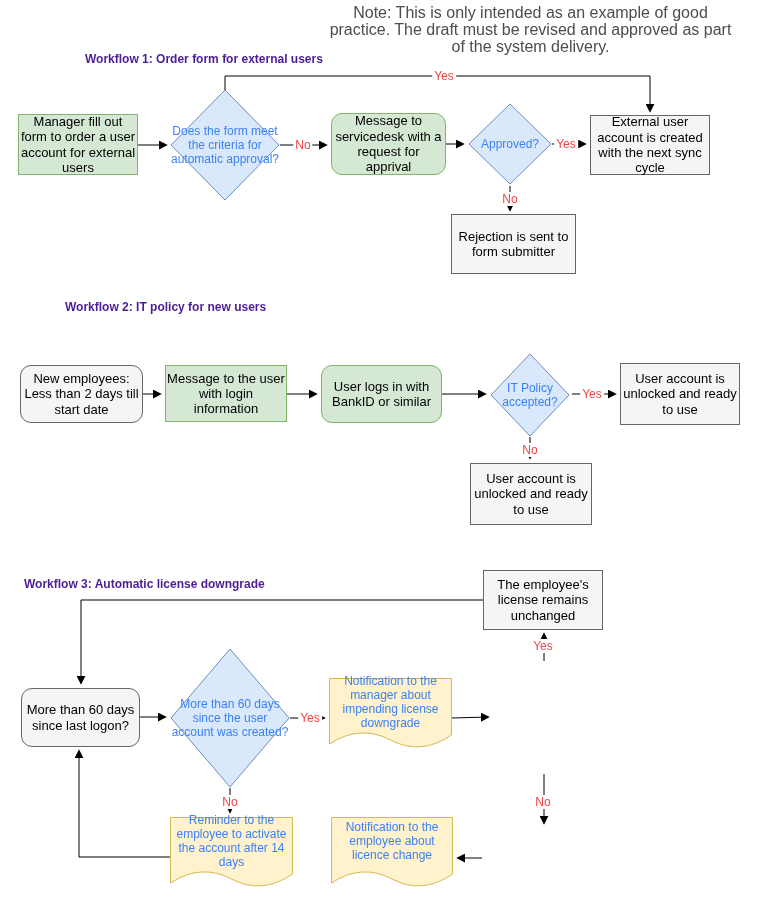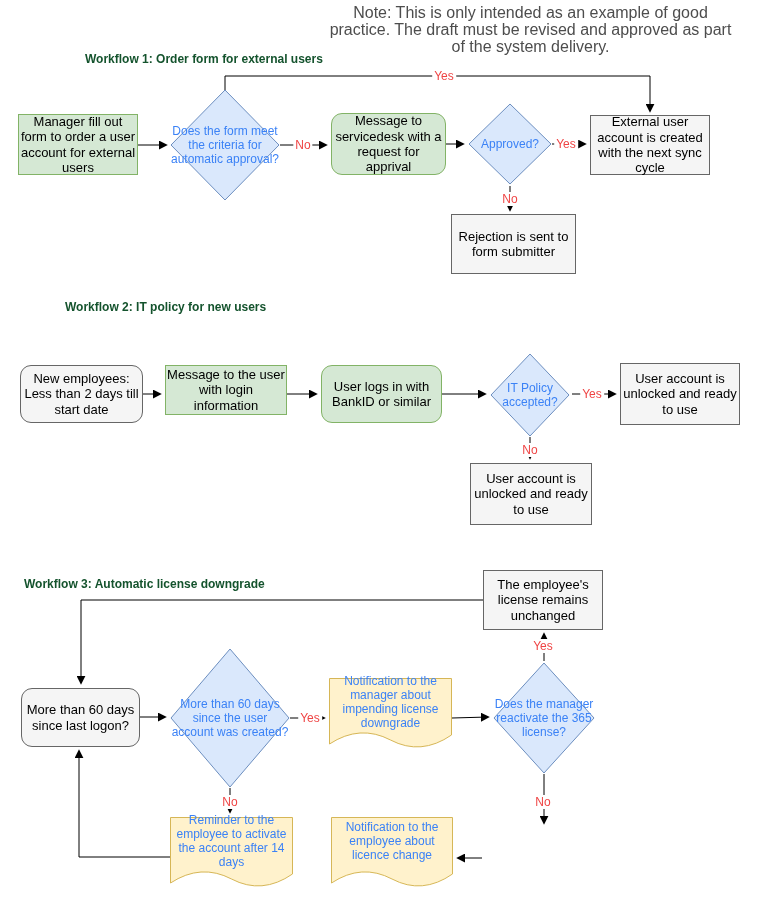--- a/index.html
+++ b/index.html
@@ -6,21 +6,21 @@
   #canvas{
     position:relative;width:780px;height:899px;background:#ffffff;overflow:hidden;
     font-family:"Liberation Sans",sans-serif;
   }
   #edges{position:absolute;left:0;top:0;z-index:0;}
   .edge{stroke:#000;stroke-width:1;fill:none;}
   .note{
     position:absolute;left:278px;top:4px;width:505px;text-align:center;
     font-size:16px;line-height:17px;color:#4d4d4d;z-index:1;
   }
-  .wf-title{position:absolute;font-size:12px;font-weight:bold;color:#14532d;z-index:1;white-space:nowrap;}
+  .wf-title{position:absolute;font-size:12px;font-weight:bold;color:#4c1d95;z-index:1;white-space:nowrap;}
   .node{
     position:absolute;box-sizing:border-box;display:flex;align-items:center;justify-content:center;
     text-align:center;font-size:13px;line-height:1.18;color:#000;padding:2px 1px;
     background:#f5f5f5;border:1px solid #666666;z-index:2;
   }
   .node.green{background:#d5e8d4;border-color:#82b366;}
   .node.rounded{border-radius:11px;}
   .shape{position:absolute;z-index:2;}
   .shape svg{position:absolute;left:0;top:0;display:block;}
   .diamond-poly{fill:#dae8fc;stroke:#6c8ebf;stroke-width:1;}
@@ -113,21 +113,21 @@
   <div class="edge-label" style="left:303px;top:145px">No</div>
   <div class="edge-label" style="left:566px;top:144px">Yes</div>
   <div class="edge-label" style="left:510px;top:199px">No</div>
 
   <div class="wf-title" style="left:65px;top:300px">Workflow 2: IT policy for new users</div>
 
   <div class="node rounded" style="left:20px;top:365px;width:123px;height:58px">
     <span>New employees: Less than 2 days till start date</span>
   </div>
 
-  <div class="node green" style="left:165px;top:365px;width:122px;height:50px">
+  <div class="node green" style="left:165px;top:365px;width:122px;height:57px">
     <span>Message to the user with login information</span>
   </div>
 
   <div class="node green rounded" style="left:321px;top:365px;width:121px;height:58px">
     <span>User logs in with BankID or similar</span>
   </div>
 
   <div class="shape" style="left:490px;top:353px;width:80px;height:84px">
     <svg width="80" height="84">
       <polygon class="diamond-poly" points="40,1 79,42 40,83 1,42"></polygon>
@@ -163,26 +163,20 @@
     <div class="shape-label">More than 60 days since the user account was created?</div>
   </div>
 
   <div class="shape doc" style="left:329px;top:678px;width:123px;height:74px">
     <svg width="123" height="74" viewBox="0 0 123 74" preserveAspectRatio="none">
       <path class="doc-path" d="M0.5,0.5 H122.5 V57 Q92,78 61.5,62 Q31,46 0.5,66 Z"></path>
     </svg>
     <div class="shape-label">Notification to the manager about impending license downgrade</div>
   </div>
 
-  <div class="shape" style="left:493px;top:662px;width:102px;height:112px">
-    <svg width="102" height="112">
-      <polygon class="diamond-poly" points="51,1 101,56 51,111 1,56"></polygon>
-    </svg>
-    <div class="shape-label">Does the manager reactivate the 365 license?</div>
-  </div>
 
   <div class="shape doc" style="left:170px;top:817px;width:123px;height:74px">
     <svg width="123" height="74" viewBox="0 0 123 74" preserveAspectRatio="none">
       <path class="doc-path" d="M0.5,0.5 H122.5 V57 Q92,78 61.5,62 Q31,46 0.5,66 Z"></path>
     </svg>
     <div class="shape-label">Reminder to the employee to activate the account after 14 days</div>
   </div>
 
   <div class="shape doc" style="left:331px;top:817px;width:122px;height:74px">
     <svg width="122" height="74" viewBox="0 0 123 74" preserveAspectRatio="none">

